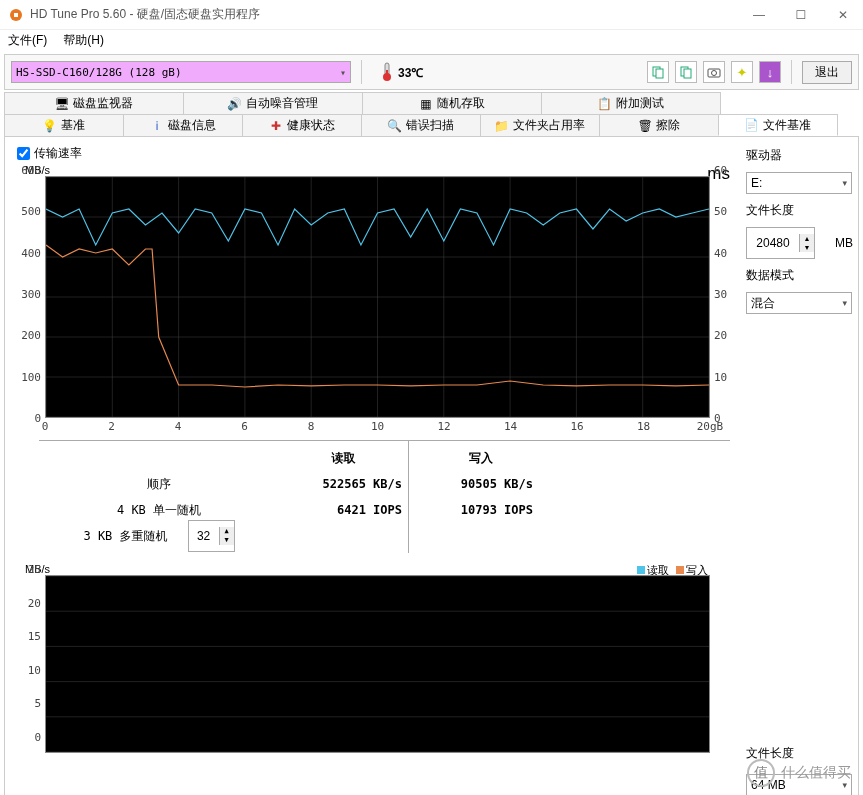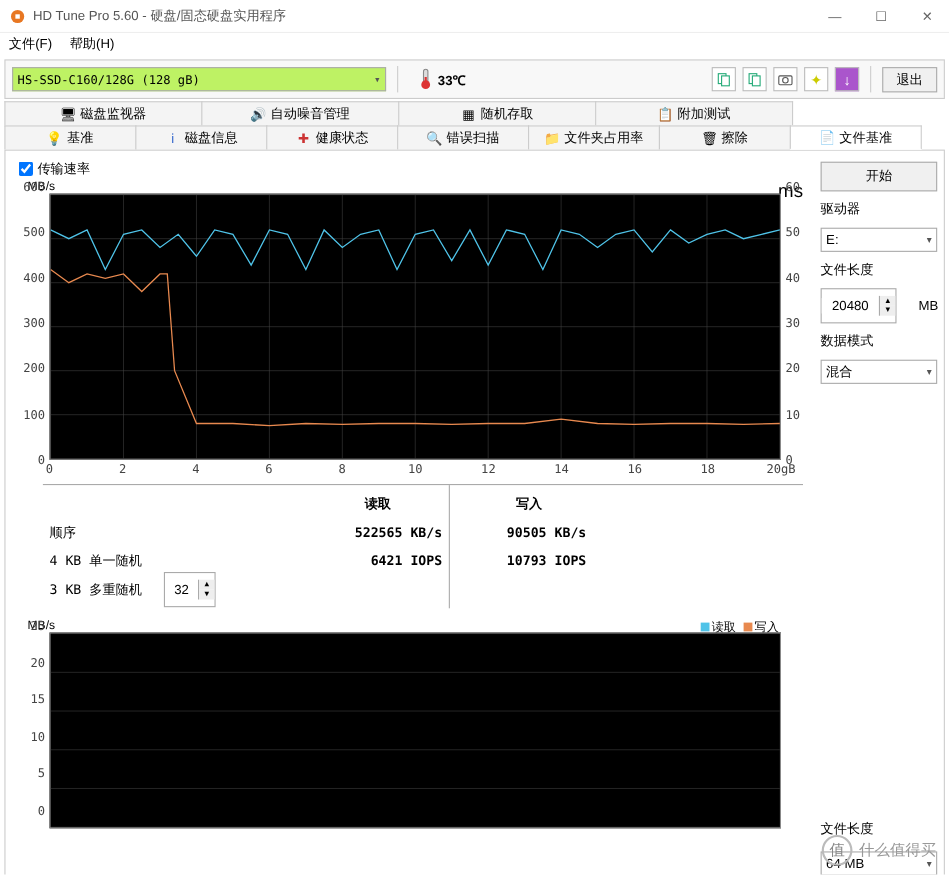--- a/index.html
+++ b/index.html
@@ -5,21 +5,21 @@
 * { box-sizing: border-box; margin: 0; padding: 0; }
 body { font-family: "Microsoft YaHei", "Segoe UI", Tahoma, sans-serif; font-size: 12px; background: #fff; color: #000; width: 863px; height: 795px; overflow: hidden; position: relative; }
 .titlebar { height: 30px; background: #fff; display: flex; align-items: center; padding: 0 8px; border-bottom: 1px solid #eee; }
 .titlebar .app-icon { width: 16px; height: 16px; margin-right: 6px; }
 .titlebar .title { color: #555; flex: 1; }
 .winbtns { display: flex; gap: 18px; color: #666; }
 .winbtn { width: 24px; text-align: center; cursor: pointer; }
 .menubar { height: 22px; padding: 2px 8px; display: flex; gap: 16px; background: #fff; }
 .menubar span { cursor: pointer; }
 .toolbar { height: 36px; border: 1px solid #ccc; margin: 2px 4px; display: flex; align-items: center; padding: 2px 6px; gap: 6px; background: #f8f8f8; }
-.drive-select { width: 340px; height: 22px; border: 1px solid #aaa; background: #bef264; display: flex; align-items: center; padding: 0 4px; font-family: monospace; font-size: 11px; justify-content: space-between; }
+.drive-select { width: 340px; height: 22px; border: 1px solid #aaa; background: #f0abfc; display: flex; align-items: center; padding: 0 4px; font-family: monospace; font-size: 11px; justify-content: space-between; }
 .drive-select .arrow { font-size: 10px; color: #555; }
 .temp { display: flex; align-items: center; gap: 4px; margin-left: 8px; font-weight: bold; }
 .thermo { width: 14px; height: 20px; position: relative; }
 .thermo svg { width: 100%; height: 100%; }
 .tb-icon { width: 22px; height: 22px; border: 1px solid #bbb; background: #fff; display: flex; align-items: center; justify-content: center; font-size: 13px; cursor: pointer; }
 .tb-spacer { flex: 1; }
 .exit-btn { padding: 2px 12px; border: 1px solid #aaa; background: #f0f0f0; cursor: pointer; }
 
 .tabs-wrap { margin: 0 4px; }
 .tabrow { display: flex; height: 22px; }
@@ -48,21 +48,21 @@
 .plot { position: absolute; left: 30px; right: 24px; top: 10px; bottom: 18px; background: #000; border: 1px solid #888; }
 .plot svg { width: 100%; height: 100%; display: block; }
 .xaxis { position: absolute; left: 30px; right: 24px; bottom: 0; height: 16px; }
 .xaxis .xlab { position: absolute; font-family: monospace; font-size: 11px; color: #444; top: 0; transform: translateX(-50%); }
 
 .results { display: flex; border-top: 1px solid #aaa; margin: 4px 8px 0 28px; font-family: monospace; font-size: 12px; }
 .rcol { padding: 4px 6px; }
 .rcol.h { width: 240px; }
 .rcol.r { width: 130px; text-align: right; border-right: 1px solid #aaa; }
 .rcol.w { width: 130px; text-align: right; padding-left: 20px; }
-.rrow { height: 26px; display: flex; align-items: center; }
+.rrow { height: 26px; display: flex; align-items: center; justify-content: center; }
 .rhead { font-weight: bold; justify-content: center; }
 .spin { display: inline-flex; align-items: center; border: 1px solid #aaa; height: 32px; }
 .spin input { width: 30px; border: none; text-align: center; font-size: 12px; }
 .spin .arrows { display: flex; flex-direction: column; border-left: 1px solid #aaa; }
 .spin .arrows span { font-size: 7px; width: 14px; text-align: center; line-height: 9px; cursor: pointer; background: #eee; }
 
 .chart2 { margin-top: 12px; }
 .chart2 .plot { top: 10px; }
 .legend2 { position: absolute; right: 26px; top: -2px; font-size: 11px; }
 .legend2 .sq { display: inline-block; width: 8px; height: 8px; margin-right: 2px; }
@@ -325,21 +325,20 @@
               <line x1="0" y1="102" x2="680" y2="102" stroke="#444" stroke-width="0.5"></line>
               <line x1="0" y1="68" x2="680" y2="68" stroke="#444" stroke-width="0.5"></line>
               <line x1="0" y1="34" x2="680" y2="34" stroke="#444" stroke-width="0.5"></line>
               <line x1="0" y1="0" x2="680" y2="0" stroke="#444" stroke-width="0.5"></line>
             </svg>
         </div>
       </div>
     </div>
 
     <div class="right">
-      <div class="side-btn">开始</div>
       <div class="side-lbl">驱动器</div>
       <div class="side-sel">
         <span>E:</span>
         <span class="arrow">▾</span>
       </div>
       <div class="side-lbl">文件长度</div>
       <div class="side-spin">
         <span class="spin">
           <input value="20480" style="">
           <span class="arrows">

